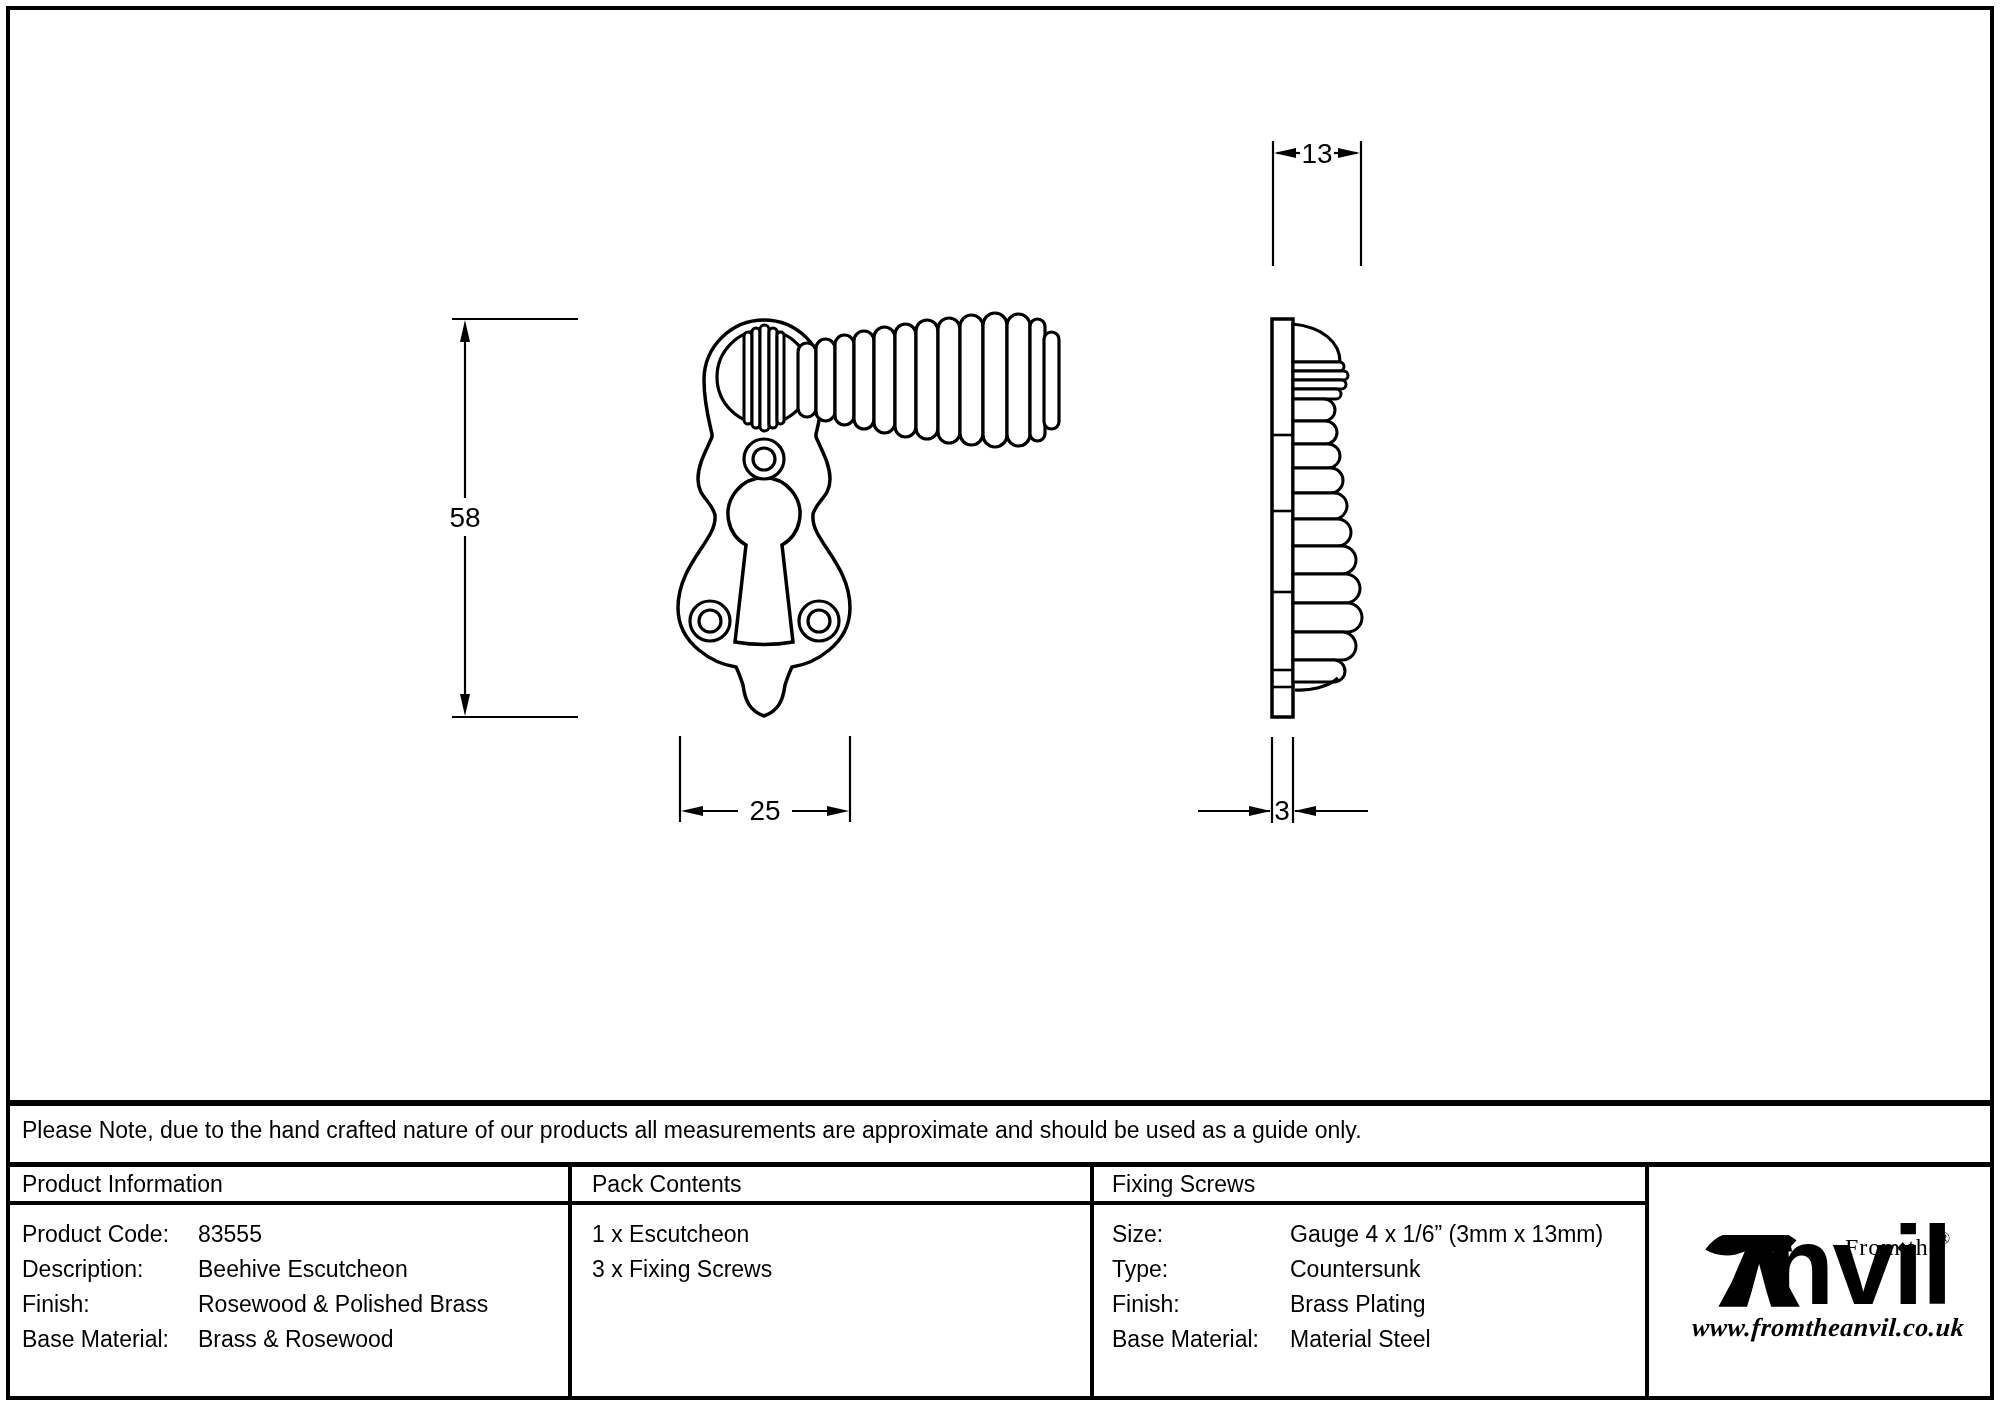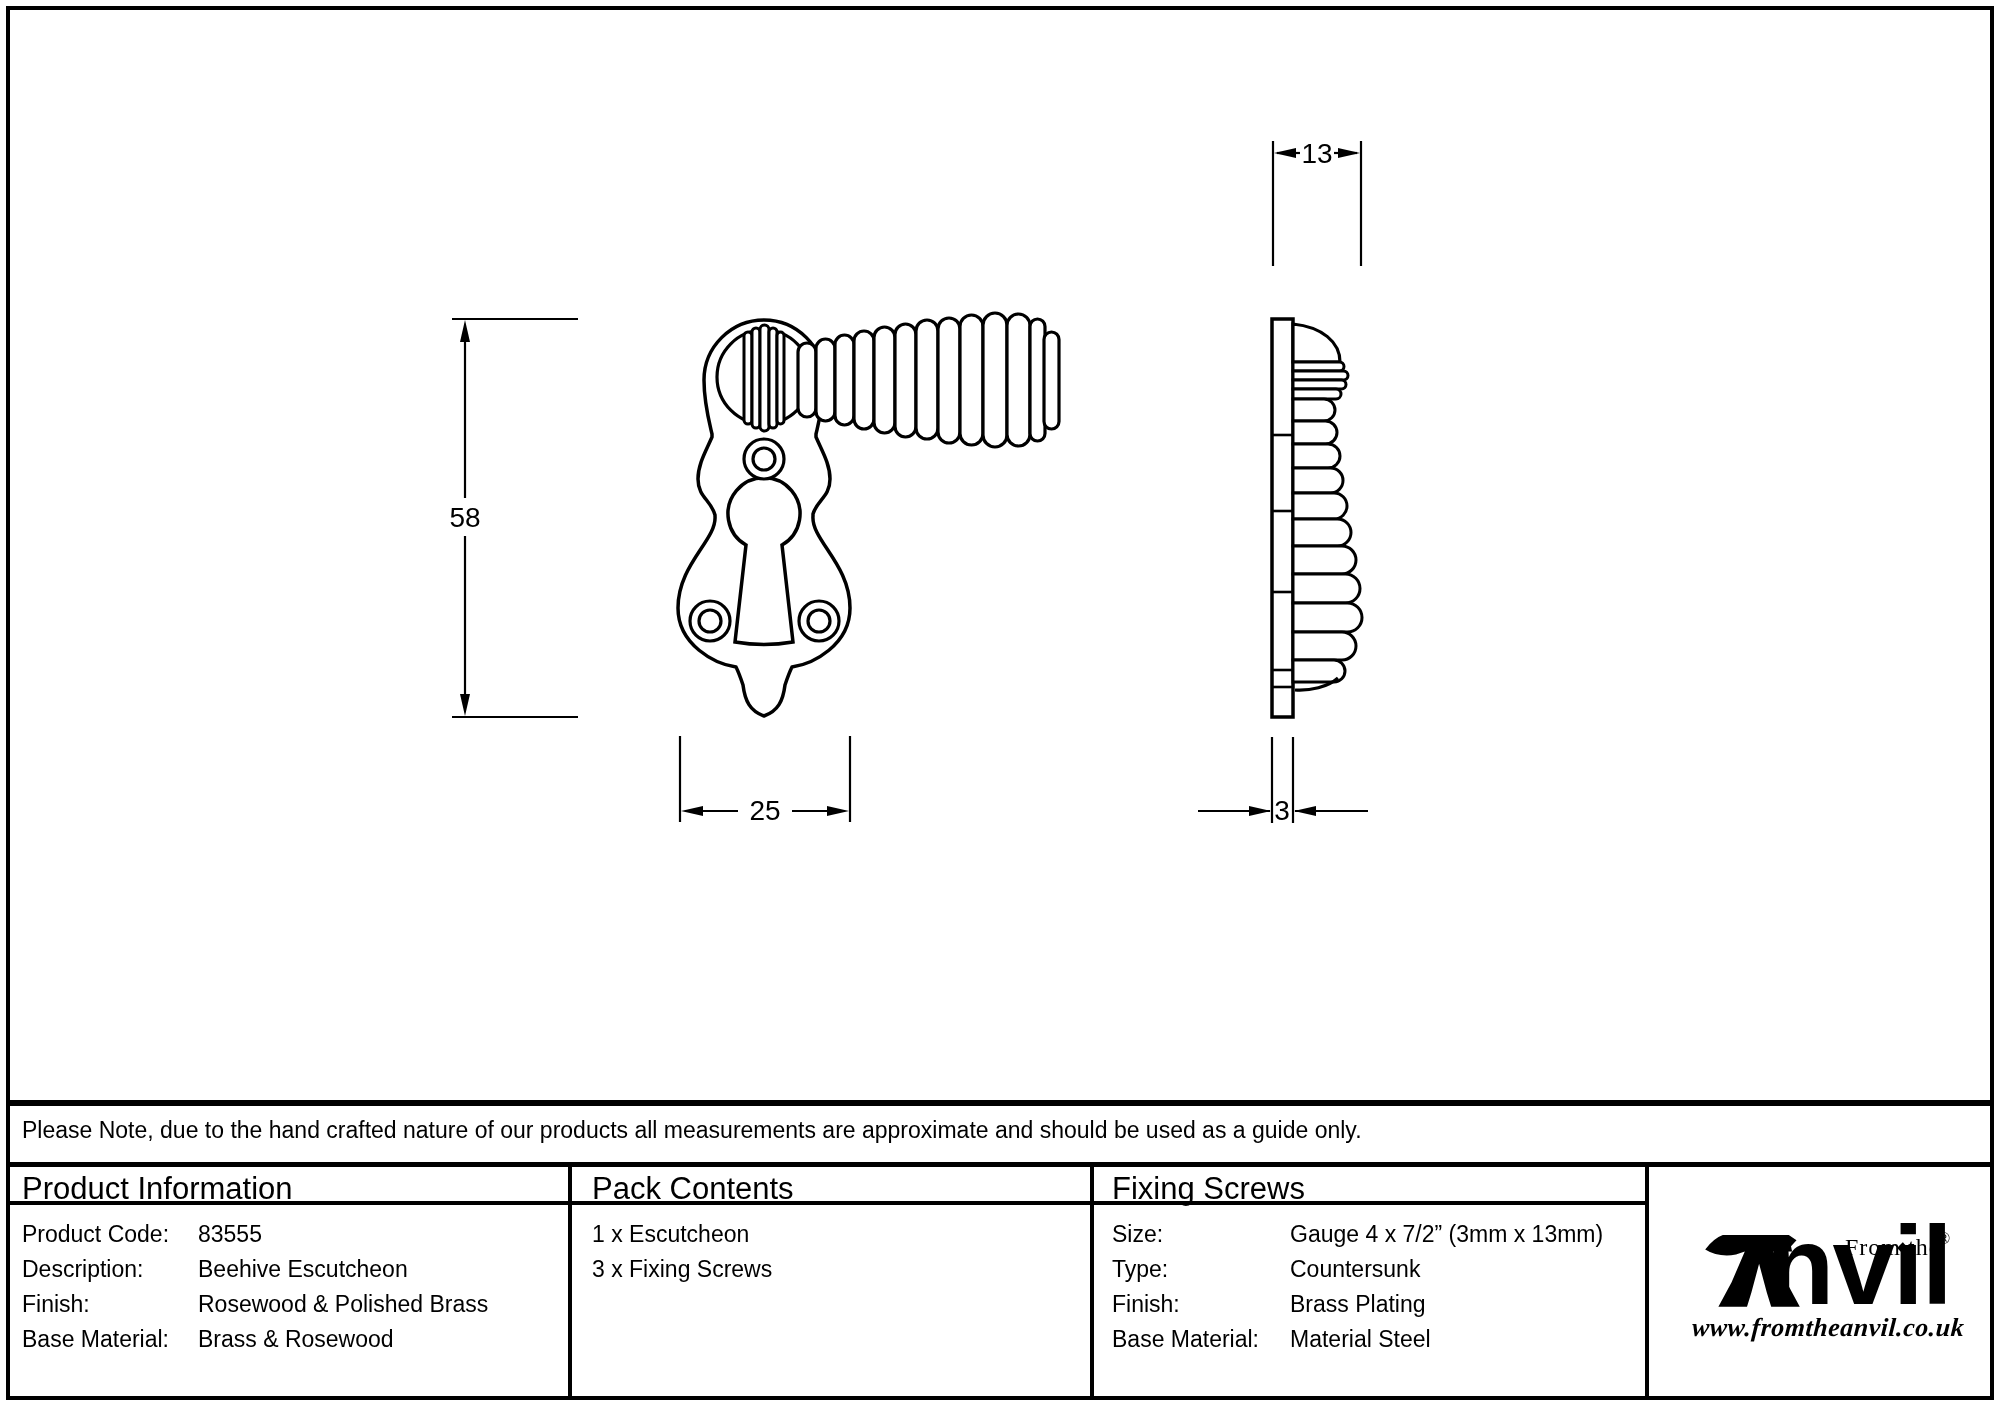--- a/index.html
+++ b/index.html
@@ -3,21 +3,21 @@
 <meta charset="utf-8">
 <style>
   html,body{margin:0;padding:0;background:#fff;}
   body{width:2000px;height:1406px;position:relative;overflow:hidden;
        font-family:"Liberation Sans",sans-serif;color:#000;}
   .abs{position:absolute;}
   .frame{position:absolute;left:6px;top:6px;right:6px;bottom:6px;border:4px solid #000;}
   .hline,.vline{position:absolute;background:#000;}
   .note-row{position:absolute;left:6px;right:6px;top:1106px;height:48px;
             display:flex;align-items:center;padding-left:16px;font-size:23px;}
-  .th{position:absolute;font-size:31px;white-space:nowrap;}
+  .th{position:absolute;font-size:23px;white-space:nowrap;}
   .cell{position:absolute;font-size:23px;white-space:nowrap;}
   .r0{top:1221px}.r1{top:1256px}.r2{top:1291px}.r3{top:1326px}
   .c1l{left:22px}.c1v{left:198px}.c2{left:592px}.c3l{left:1112px}.c3v{left:1290px}
   .hdr1{left:22px;top:1171px}.hdr2{left:592px;top:1171px}.hdr3{left:1112px;top:1171px}
   svg.drawing{position:absolute;left:0;top:0;}
   svg.drawing *{vector-effect:none;}
   .dimtext{font-family:"Liberation Sans",sans-serif;font-size:28px;fill:#000;}
   
   .logo-from{position:absolute;left:1808px;top:1234px;font-family:"Liberation Serif",serif;
              font-size:24px;letter-spacing:1px;margin-left:37px;}
@@ -197,21 +197,21 @@
 <span class="cell c1v r1">Beehive Escutcheon</span>
 <span class="cell c1l r2">Finish:</span>
 <span class="cell c1v r2">Rosewood &amp; Polished Brass</span>
 <span class="cell c1l r3">Base Material:</span>
 <span class="cell c1v r3">Brass &amp; Rosewood</span>
 
 <span class="cell c2 r0">1 x Escutcheon</span>
 <span class="cell c2 r1">3 x Fixing Screws</span>
 
 <span class="cell c3l r0">Size:</span>
-<span class="cell c3v r0">Gauge 4 x 7/2” (3mm x 13mm)</span>
+<span class="cell c3v r0">Gauge 4 x 1/6” (3mm x 13mm)</span>
 <span class="cell c3l r1">Type:</span>
 <span class="cell c3v r1">Countersunk</span>
 <span class="cell c3l r2">Finish:</span>
 <span class="cell c3v r2">Brass Plating</span>
 <span class="cell c3l r3">Base Material:</span>
 <span class="cell c3v r3">Material Steel</span>
 
 <div>
   <svg class="abs" style="left:1703px;top:1232px;" width="99" height="80" viewBox="0 0 90 78" preserveAspectRatio="none">
     <path fill="#000" d="M 2 17 Q 10 6 18 3 L 78 3 L 85 8 L 80 14 L 81 19 L 64 19

